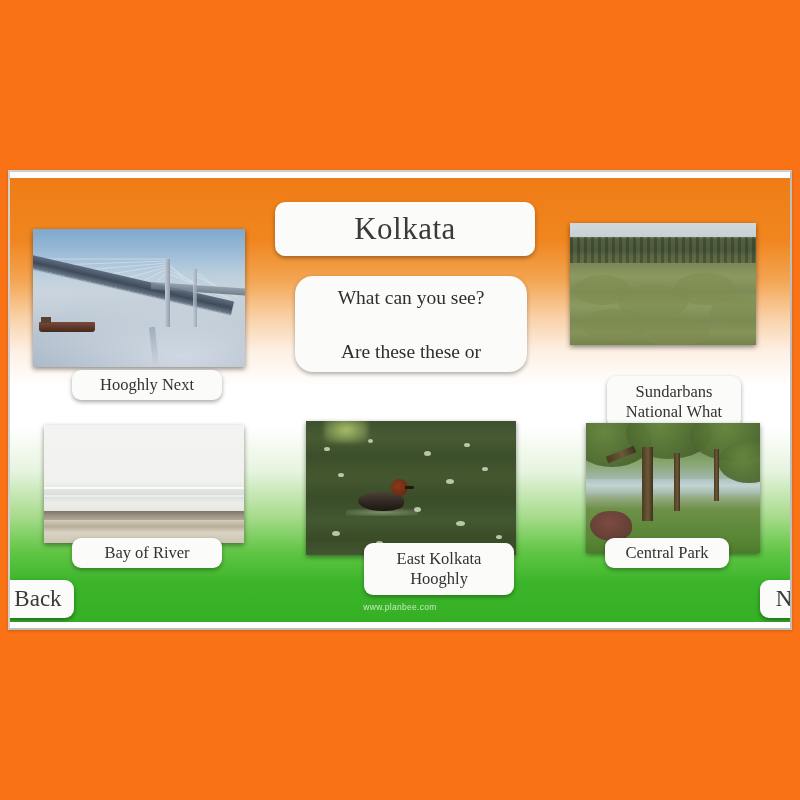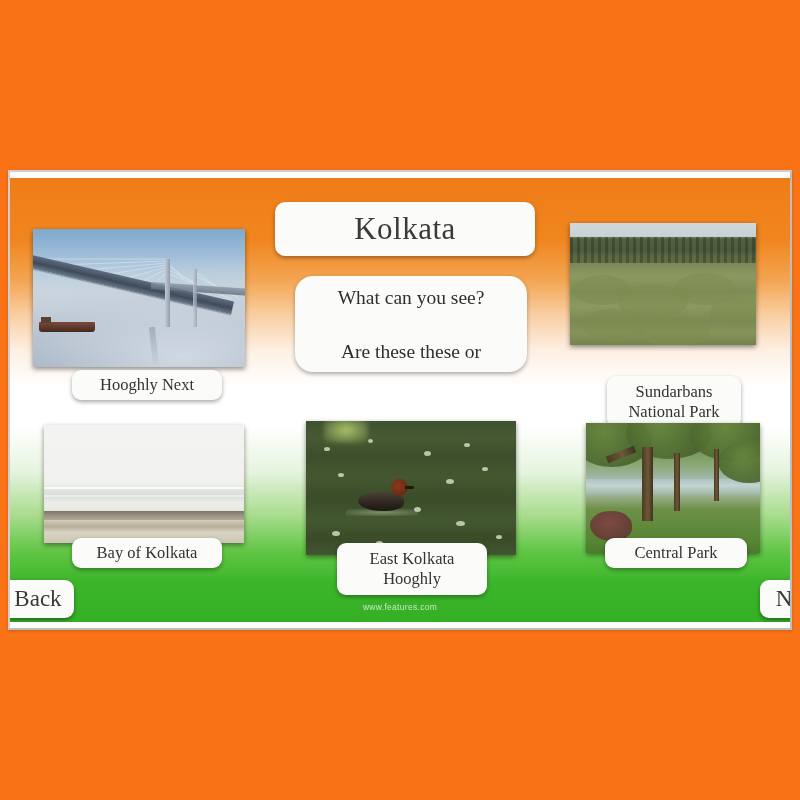--- a/index.html
+++ b/index.html
@@ -311,22 +311,22 @@
     color: #333333;
     font-size: 16.5px;
     line-height: 20px;
     padding: 5px 12px;
     box-sizing: border-box;
     white-space: nowrap;
   }
   #caption-hooghly  { left: 62px;  top: 192px; width: 150px; height: 30px; }
   #caption-sundarbans { left: 597px; top: 166px; width: 134px; height: 52px; margin-top: 32px; }
   #caption-bay      { left: 62px;  top: 360px; width: 150px; height: 30px; }
-  #caption-wetlands { left: 327px; top: 365px; width: 150px; height: 52px; }
-  #caption-central  { left: 595px; top: 360px; width: 142px; height: 30px; }
+  #caption-wetlands { left: 354px; top: 365px; width: 150px; height: 52px; }
+  #caption-central  { left: 595px; top: 360px; width: 124px; height: 30px; }
 
   
   .nav-btn {
     position: absolute;
     background: #fbfbf9;
     border-radius: 9px;
     box-shadow: 0 2px 4px rgba(0,0,0,0.4);
     display: flex;
     align-items: center;
     justify-content: center;
@@ -402,30 +402,30 @@
       <div class="treeline"></div>
       <div class="scrub" style="left:4px;  top:52px; width:56px; height:30px;"></div>
       <div class="scrub" style="left:48px; top:62px; width:70px; height:34px;"></div>
       <div class="scrub" style="left:104px;top:50px; width:62px; height:32px;"></div>
       <div class="scrub" style="left:140px;top:74px; width:54px; height:30px;"></div>
       <div class="scrub" style="left:12px; top:86px; width:64px; height:32px;"></div>
       <div class="scrub" style="left:70px; top:94px; width:70px; height:30px;"></div>
     </div>
     <div class="caption" id="caption-sundarbans">
       <span>Sundarbans</span>
-      <span>National Park</span>
+      <span>National What</span>
     </div>
 
     <div class="photo" id="photo-bay">
       <div class="surf-line" style="top:62px;"></div>
       <div class="surf-line" style="top:70px; opacity:0.6;"></div>
       <div class="debris"></div>
     </div>
     <div class="caption" id="caption-bay">
-      <span>Bay of Kolkata</span>
+      <span>Bay of River</span>
     </div>
 
     <div class="photo" id="photo-wetlands">
       <div class="leaf-blur"></div>
       <div class="algae-fleck" style="left:18px;  top:26px; width:6px;  height:4px;"></div>
       <div class="algae-fleck" style="left:62px;  top:18px; width:5px;  height:4px;"></div>
       <div class="algae-fleck" style="left:118px; top:30px; width:7px;  height:5px;"></div>
       <div class="algae-fleck" style="left:158px; top:22px; width:6px;  height:4px;"></div>
       <div class="algae-fleck" style="left:32px;  top:52px; width:6px;  height:4px;"></div>
       <div class="algae-fleck" style="left:140px; top:58px; width:8px;  height:5px;"></div>
@@ -461,16 +461,16 @@
       <span>Central Park</span>
     </div>
 
     <div class="nav-btn" id="btn-back">
       <span>Back</span>
     </div>
     <div class="nav-btn" id="btn-next">
       <span>Next</span>
     </div>
 
-    <div class="watermark">www.features.com</div>
+    <div class="watermark">www.planbee.com</div>
 
   </div>
 </div>
 
 </body></html>

